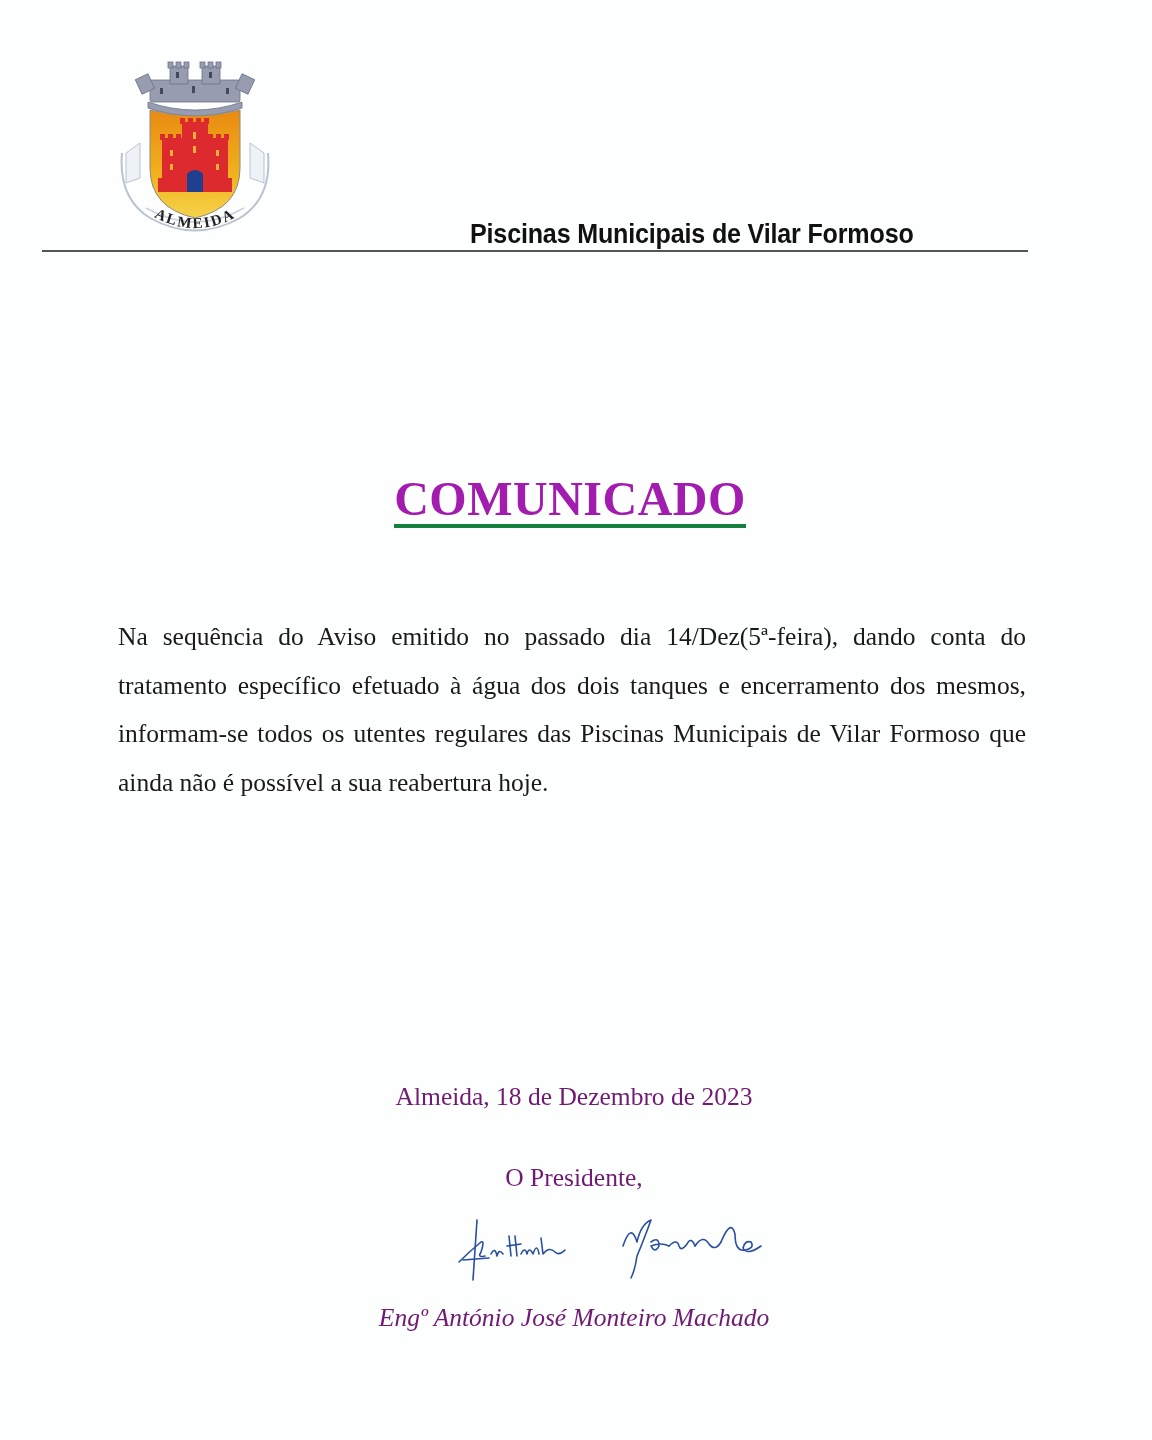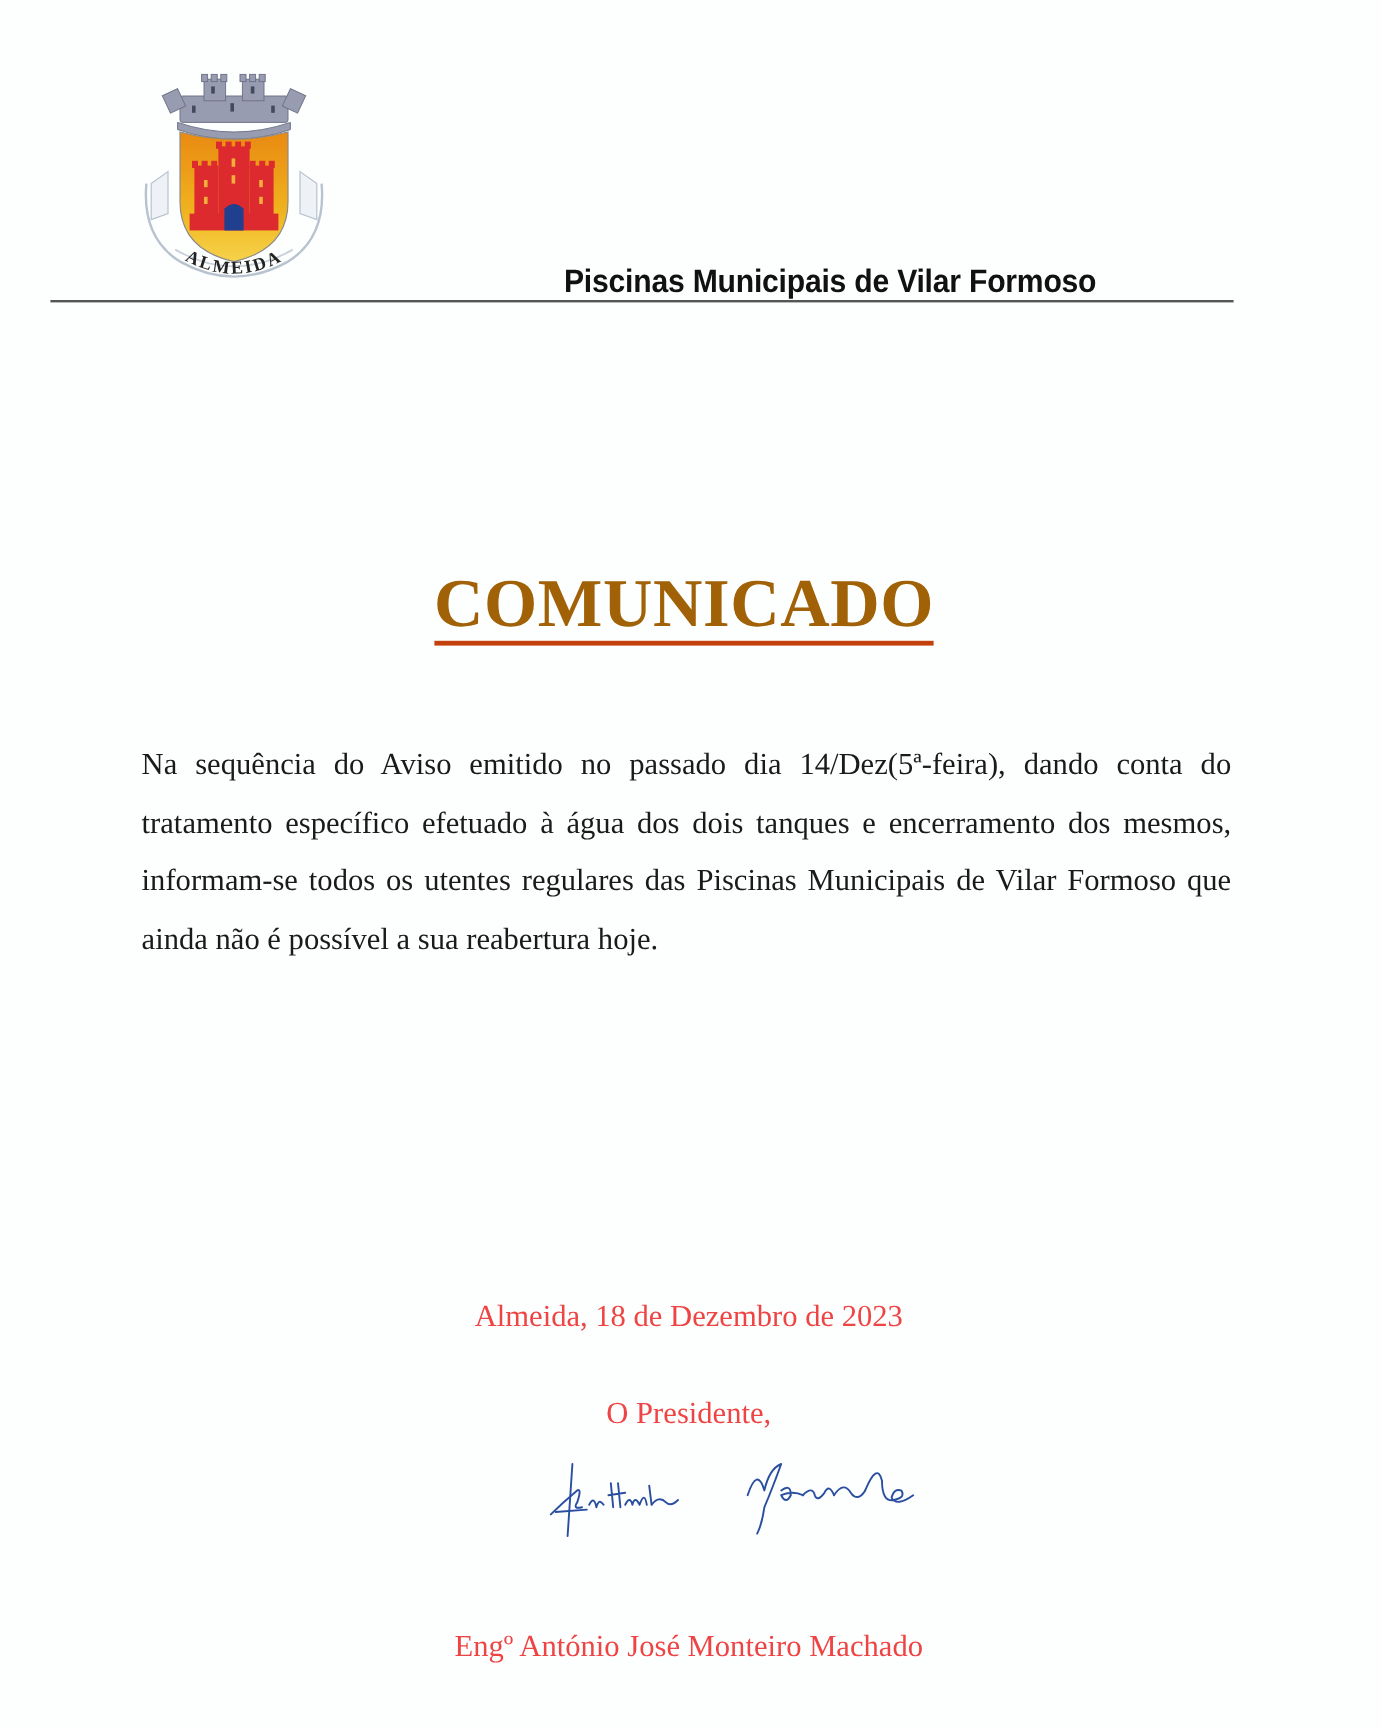--- a/index.html
+++ b/index.html
@@ -46,24 +46,24 @@
     .doc-title {
       position: absolute;
       left: 0;
       width: 1140px;
       top: 474px;
       text-align: center;
     }
     .doc-title span {
       font-family: "Liberation Serif", serif;
       font-weight: bold;
-      font-size: 57px;
+      font-size: 48px;
       letter-spacing: 0.5px;
-      color: #a16207;
-      border-bottom: 4px solid #c2410c;
+      color: #a21caf;
+      border-bottom: 4px solid #15803d;
       padding-bottom: 0px;
       line-height: 1.05;
       display: inline-block;
     }
     .body-text {
       position: absolute;
       left: 118px;
       top: 613px;
       width: 908px;
       font-size: 25.5px;
@@ -73,26 +73,26 @@
     }
     .body-text p {
       margin: 0;
     }
     .closing {
       position: absolute;
       left: 0;
       width: 1148px;
       text-align: center;
       font-size: 25.5px;
-      color: #ef4444;
+      color: #701a75;
       white-space: nowrap;
     }
     .date-line { top: 1082px; }
     .role-line { top: 1163px; }
-    .name-line { top: 1357px; }
+    .name-line { top: 1303px; font-style: italic; }
     .signature {
       position: absolute;
       left: 455px;
       top: 1212px;
       width: 330px;
       height: 75px;
     }
   </style>
 </head>
 <body>

